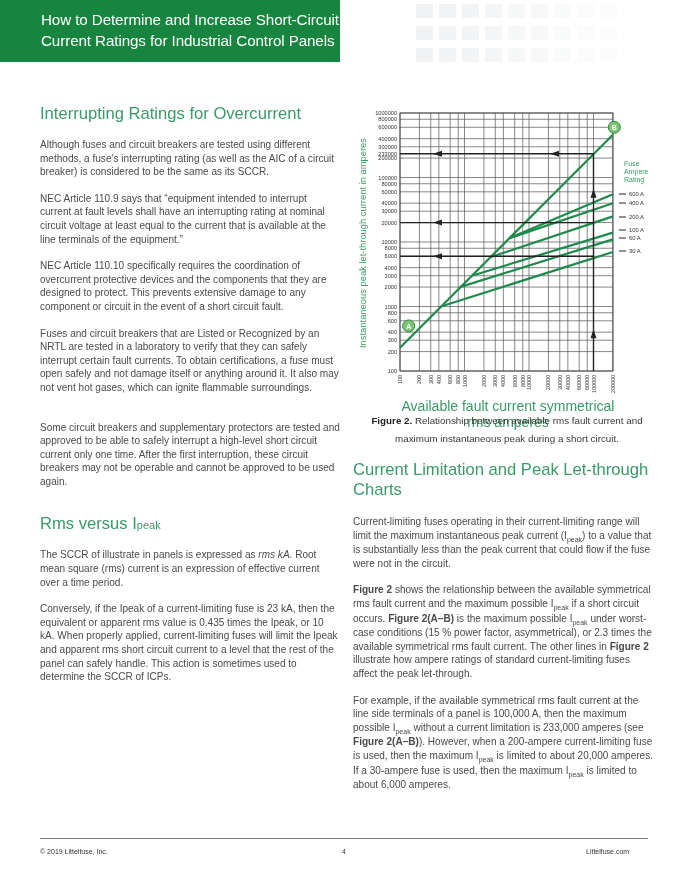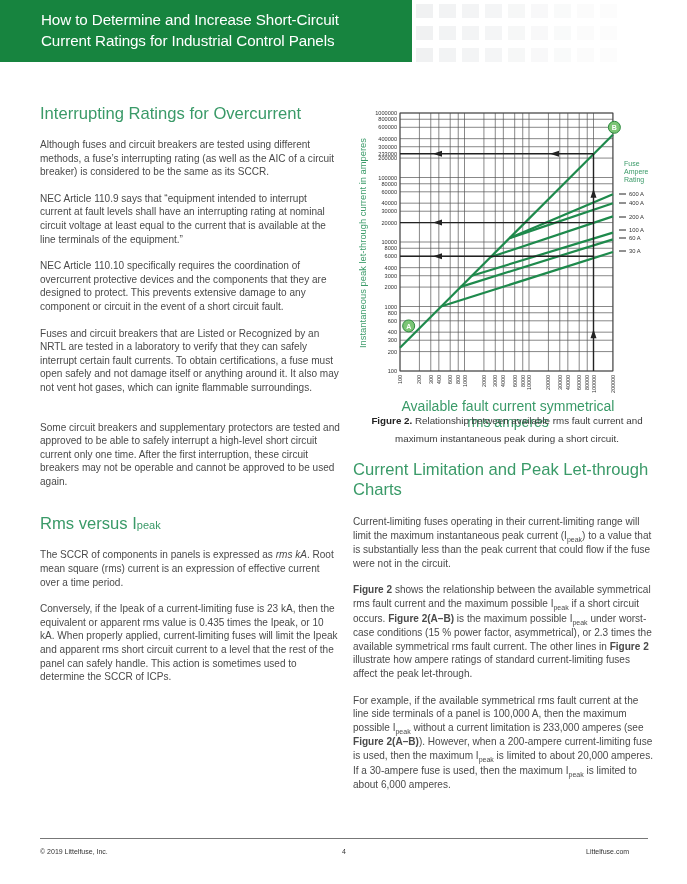--- a/index.html
+++ b/index.html
@@ -1,21 +1,21 @@
 <!DOCTYPE html>
 <html><head>
 <meta charset="utf-8">
 <style>
   html, body { margin: 0; padding: 0; }
   body {
     width: 687px; height: 884px; background: #ffffff; position: relative; overflow: hidden;
     font-family: "Liberation Sans", sans-serif; color: #3a3a3a;
   }
   .header {
-    position: absolute; left: 0; top: 0; width: 412px; height: 62px; background: #17843f;
+    position: absolute; left: 0; top: 0; width: 340px; height: 62px; background: #17843f;
   }
   .header-title {
     position: absolute; left: 41px; top: 9px; color: #ffffff; font-size: 15.2px; line-height: 21px;
     letter-spacing: -0.1px; width: 360px;
   }
   .tiles { position: absolute; left: 416px; top: 4px; width: 210px; height: 60px; }
   .tile { position: absolute; width: 17px; height: 14px; }
   .col { position: absolute; font-size: 10.05px; line-height: 13.6px; color: #4a4a4a; }
   .col-left { left: 40px; top: 104px; width: 300px; }
   .col-right { left: 353px; top: 460px; width: 300px; }
@@ -85,21 +85,21 @@
   <p>Fuses and circuit breakers that are Listed or Recognized by an NRTL are tested in a laboratory to verify that they can safely interrupt certain fault currents. To obtain certifications, a fuse must open safely and not damage itself or anything around it. It also may not vent hot gases, which can ignite flammable surroundings.</p>
   <div style="height:13px"></div>
   <div style="height:13px"></div>
   <p>Some circuit breakers and supplementary protectors are tested and approved to be able to safely interrupt a high-level short circuit current only one time. After the first interruption, these circuit breakers may not be operable and cannot be approved to be used again.</p>
   <div style="height:26px"></div>
   <h2>
     <span>Rms versus I</span><span class="small-caps-sub" style="font-size:11px">peak</span>
   </h2>
   <div style="height:13px"></div>
   <p>
-    <span>The SCCR of components in panels is expressed as </span><i>rms kA</i><span>. Root mean square (rms) current is an expression of effective current over a time period.</span>
+    <span>The SCCR of illustrate in panels is expressed as </span><i>rms kA</i><span>. Root mean square (rms) current is an expression of effective current over a time period.</span>
   </p>
   <div style="height:13px"></div>
   <p>
     <span>Conversely, if the </span><span class="small-caps-sub">Ipeak</span><span> of a current-limiting fuse is 23 kA, then the equivalent or apparent rms value is 0.435 times the </span><span class="small-caps-sub">Ipeak</span><span>, or 10 kA. When properly applied, current-limiting fuses will limit the </span><span class="small-caps-sub">Ipeak</span><span> and apparent rms short circuit current to a level that the rest of the panel can safely handle. This action is sometimes used to determine the SCCR of ICPs.</span>
   </p>
 </div>
 
 <svg class="chart" id="chart" width="320" height="300" viewBox="352 104 320 300">
   <g id="grid">
       <line x1="400" x2="612.9164347203268" y1="371" y2="371" stroke="#555" stroke-width="0.7"></line>

